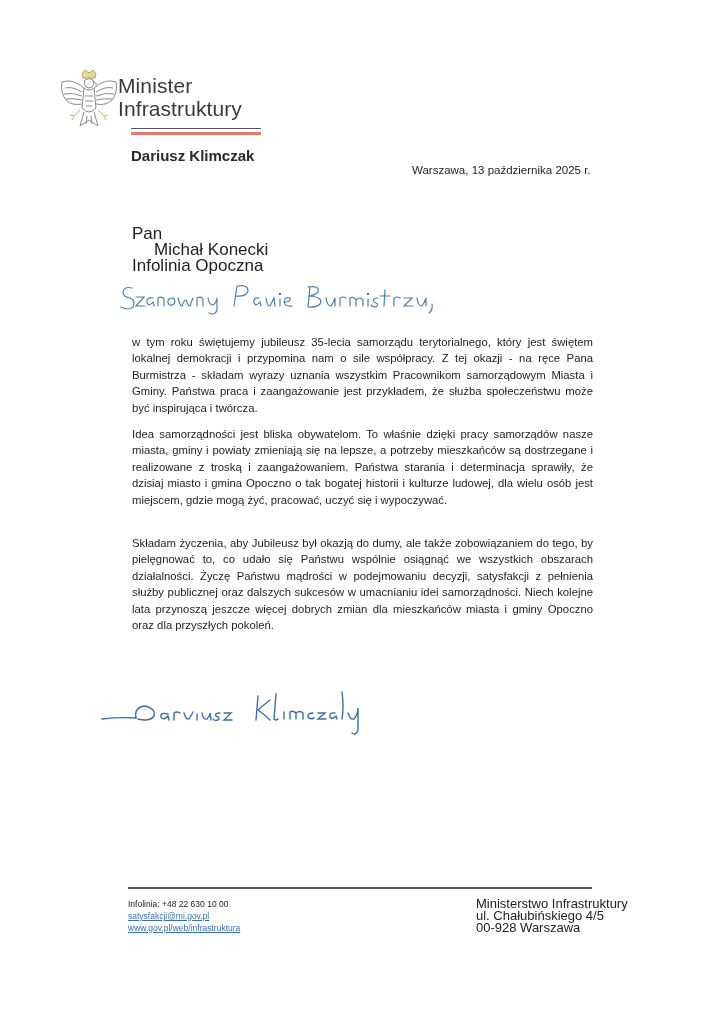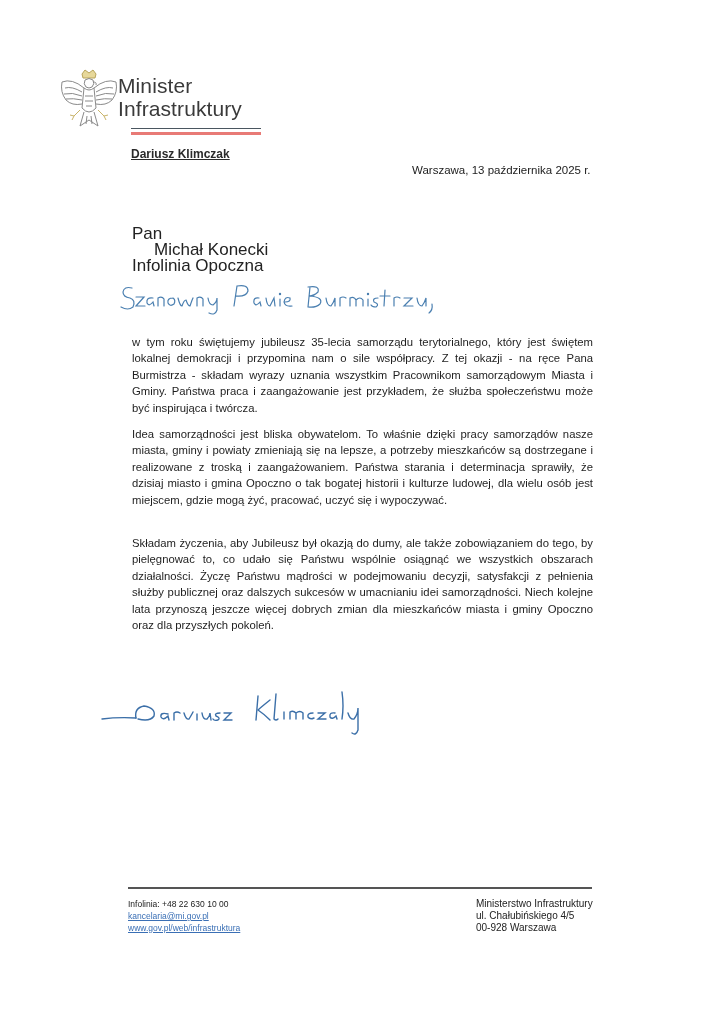--- a/index.html
+++ b/index.html
@@ -3,34 +3,34 @@
 <meta charset="utf-8">
 <style>
   html, body { margin: 0; padding: 0; background: #ffffff; }
   body { width: 724px; height: 1024px; position: relative; overflow: hidden;
          font-family: "Liberation Sans", "DejaVu Sans", sans-serif; color: #1a1a1a; }
   .abs { position: absolute; }
   .eagle { left: 58px; top: 68px; width: 62px; height: 70px; }
   .min-title { left: 118px; top: 74px; font-size: 21px; line-height: 23px; color: #3a3a3a; letter-spacing: 0.1px; }
   .rule-dark { left: 131px; top: 128px; width: 130px; height: 1px; background: #4a5660; }
   .rule-red { left: 131px; top: 132px; width: 130px; height: 3px; background: #e87a76; }
-  .minister-name { left: 131px; top: 147px; font-size: 12px; font-weight: bold; color: #2a2a2a; text-decoration: underline; }
+  .minister-name { left: 131px; top: 147px; font-size: 15px; font-weight: bold; color: #2a2a2a; }
   .date { left: 412px; top: 164px; font-size: 11.5px; color: #222; }
   .addr { left: 132px; top: 226px; font-size: 17px; line-height: 16px; color: #222; }
   .addr .bold { font-weight: normal; padding-left: 22px; }
   .salutation { left: 118px; top: 280px; width: 320px; height: 36px; }
   .body-text { left: 132px; width: 461px; font-size: 11.3px; line-height: 16.4px; text-align: justify; color: #1e1e1e; margin-top: 12px; }
   .p1 { top: 322px; }
   .p2 { top: 414px; }
   .p3 { top: 523px; }
   .signature { left: 98px; top: 686px; width: 290px; height: 52px; }
   .footer-rule { left: 128px; top: 887px; width: 464px; height: 2px; background: #555; }
   .footer-left { left: 128px; top: 898px; font-size: 8.5px; line-height: 12px; color: #222; }
   .footer-left a { color: #3a6fb5; text-decoration: underline; display: block; }
-  .footer-right { left: 476px; top: 898px; font-size: 10px; line-height: 12px; color: #222; }
+  .footer-right { left: 476px; top: 898px; font-size: 13px; line-height: 12px; color: #222; }
 </style>
 </head>
 <body>
 
 <div class="abs eagle">
   <svg width="62" height="70" viewBox="0 0 62 70">
     <g fill="none" stroke="#8a8a8a" stroke-width="1">
 
       <path d="M24 6 L27 2 L31 5 L35 2 L38 6 L37 10 L25 10 Z" fill="#e7d89a" stroke="#b8a45a"></path>
 
@@ -139,20 +139,20 @@
       <path d="M237 27 Q231 26 232 31 Q234 34 238 30 L239 33"></path>
       <path d="M244 6 Q246 20 244 33"></path>
       <path d="M250 27 Q252 34 256 33 Q260 28 260 22 L260 44 Q258 50 254 47"></path>
     </g>
   </svg>
 </div>
 
 <div class="abs footer-rule"></div>
 <div class="abs footer-left">
   <div>Infolinia: +48 22 630 10 00</div>
-  <a>kancelaria@mi.gov.pl</a>
+  <a>satysfakcji@mi.gov.pl</a>
   <a>www.gov.pl/web/infrastruktura</a>
 </div>
 <div class="abs footer-right">
   <div>Ministerstwo Infrastruktury</div>
   <div>ul. Chałubińskiego 4/5</div>
   <div>00-928 Warszawa</div>
 </div>
 
 </body></html>

